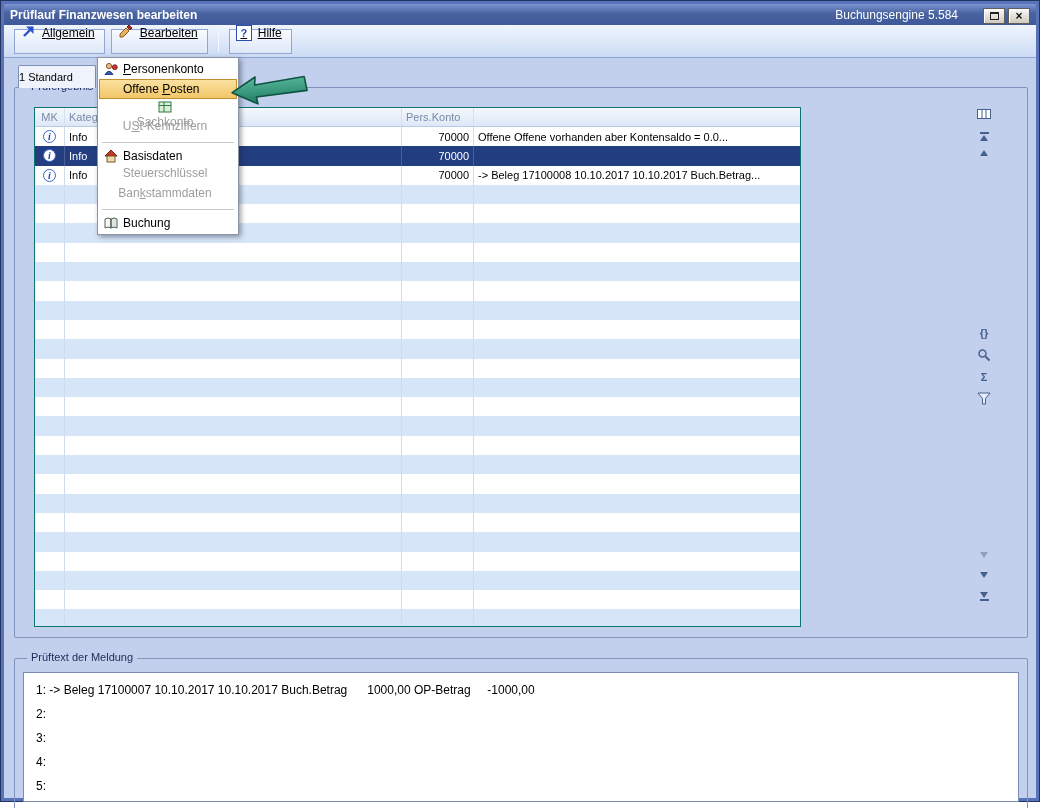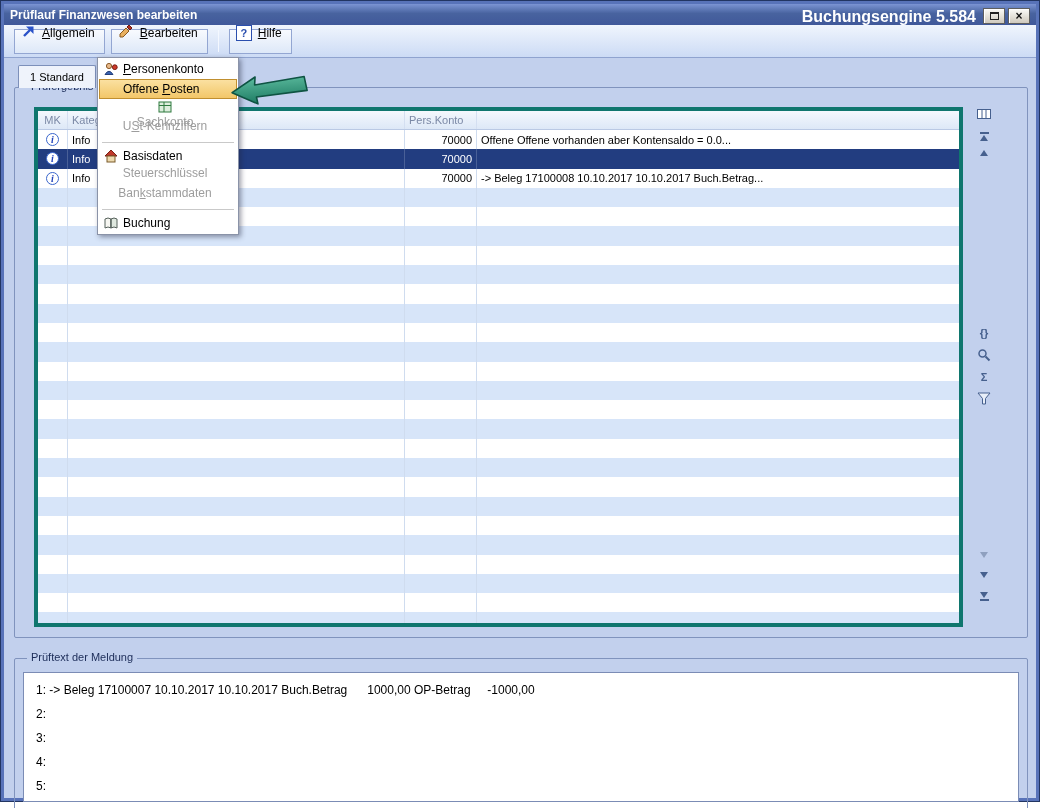--- a/index.html
+++ b/index.html
@@ -9,55 +9,55 @@
   
   #window { position:absolute; left:0; top:0; width:1040px; height:802px;
             background:#5873b9; border:1px solid #223562; padding:3px; }
   #inner  { position:relative; width:100%; height:100%; background:#c2d0ed; overflow:visible; }
 
   
   .titlebar { position:absolute; left:0; top:0; right:0; height:21px;
               background:linear-gradient(180deg,#7b94d3,#48639f 45%,#40589a);
               color:#fff; display:flex; padding:4px 6px; z-index:40; }
   .title   { font-size:12px; font-weight:bold; }
-  .version { margin-left:auto; margin-right:4px; font-size:16px; font-weight:bold; }
+  .version { margin-left:auto; margin-right:22px; font-size:12px; font-weight:normal; }
   .tb-btn  { width:22px; height:16px; background:linear-gradient(#fbfbf8,#cfc9bd);
              border:1px solid #5e5e5e; box-shadow:inset 1px 1px 0 #fff;
              margin-left:3px; display:flex; align-items:center; justify-content:center;
              font-size:12px; color:#111; cursor:default; }
   .max-glyph { width:9px; height:8px; border:1px solid #222; border-top-width:2px; }
   .close-glyph { font-weight:bold; line-height:1; }
 
   
   .toolbar { position:absolute; left:0; top:21px; right:0; height:33px;
              background:linear-gradient(#f0f5fd,#ccdbf5); border-bottom:1px solid #8fa3cf;
              display:flex; align-items:center; padding:0 10px; gap:6px; z-index:10; }
   .tool-btn { display:flex; align-items:center; gap:6px; border:1px solid #93a6d2;
               background:linear-gradient(#f8fafe,#dde8f8); padding:2px 9px 19px 6px;
-              font-size:12px; color:#000; height:25px; cursor:default; }
+              font-size:12px; color:#000; height:25px; cursor:default;text-decoration:underline; }
   .tsep { width:1px; height:22px; background:#9dafd8; border-right:1px solid #f4f8ff; margin:0 4px; }
   .help-box { width:16px; height:16px; border:1px solid #2b4fae; background:#fff; color:#2b4fae;
               font-weight:bold; font-size:11px; display:flex; align-items:center; justify-content:center; }
 
   
   .tab { position:absolute; left:14px; top:61px; width:78px; height:23px;
          background:#eff3fb; border:1px solid #7d90ba; border-bottom:none;
          border-radius:2px 2px 0 0; font-size:11px; color:#000;
-         display:flex; align-items:center; justify-content:center; z-index:5; }
+         display:flex; align-items:center; z-index:5; }
 
   
   .group { position:absolute; border:1px solid #8093bd; border-radius:2px; }
   #results-group { left:10px; top:83px; width:1014px; height:551px; }
   #msg-group     { left:10px; top:654px; width:1014px; height:176px; }
   .group-label { position:absolute; top:-8px; left:12px; background:#c2d0ed;
                  padding:0 4px; font-size:11px; color:#1c2c58; }
 
   
-  #table { position:absolute; left:19px; top:19px; width:929px; height:520px;
-           background:#fff; border:4px solid #0f766e; overflow:hidden; }
+  #table { position:absolute; left:19px; top:19px; width:767px; height:520px;
+           background:#fff; border:1px solid #0f766e; overflow:hidden; }
   .thead { display:flex; height:19px; background:linear-gradient(#f4f8fd,#dde8f7);
            border-bottom:1px solid #bac9e4; color:#7b89a6; font-size:11px; }
   .c { display:flex; align-items:center; padding:0 4px; overflow:hidden; white-space:nowrap; }
   .c.mk   { width:30px; justify-content:center; }
   .c.cat  { width:337px; }
   .c.acct { width:72px; }
   .c.msg  { flex:1; }
   .thead .c { border-right:1px solid #d4dff1; }
   .thead .c.msg { border-right:none; }
   .tbody { position:absolute; left:0; top:19px; right:0; bottom:0; }

